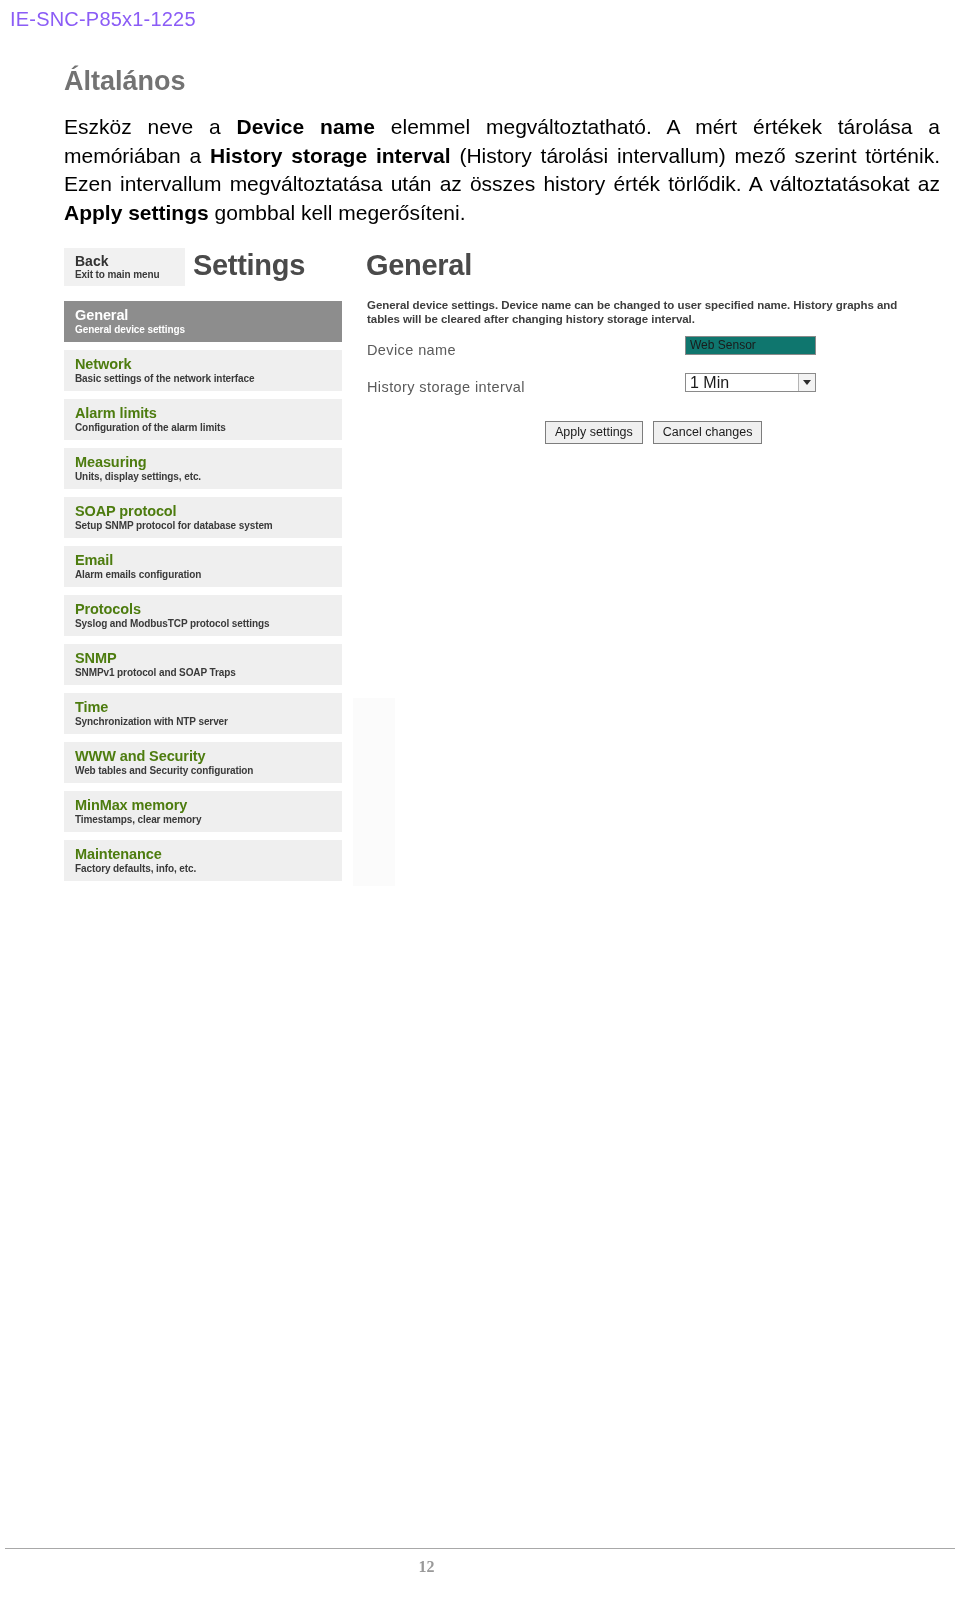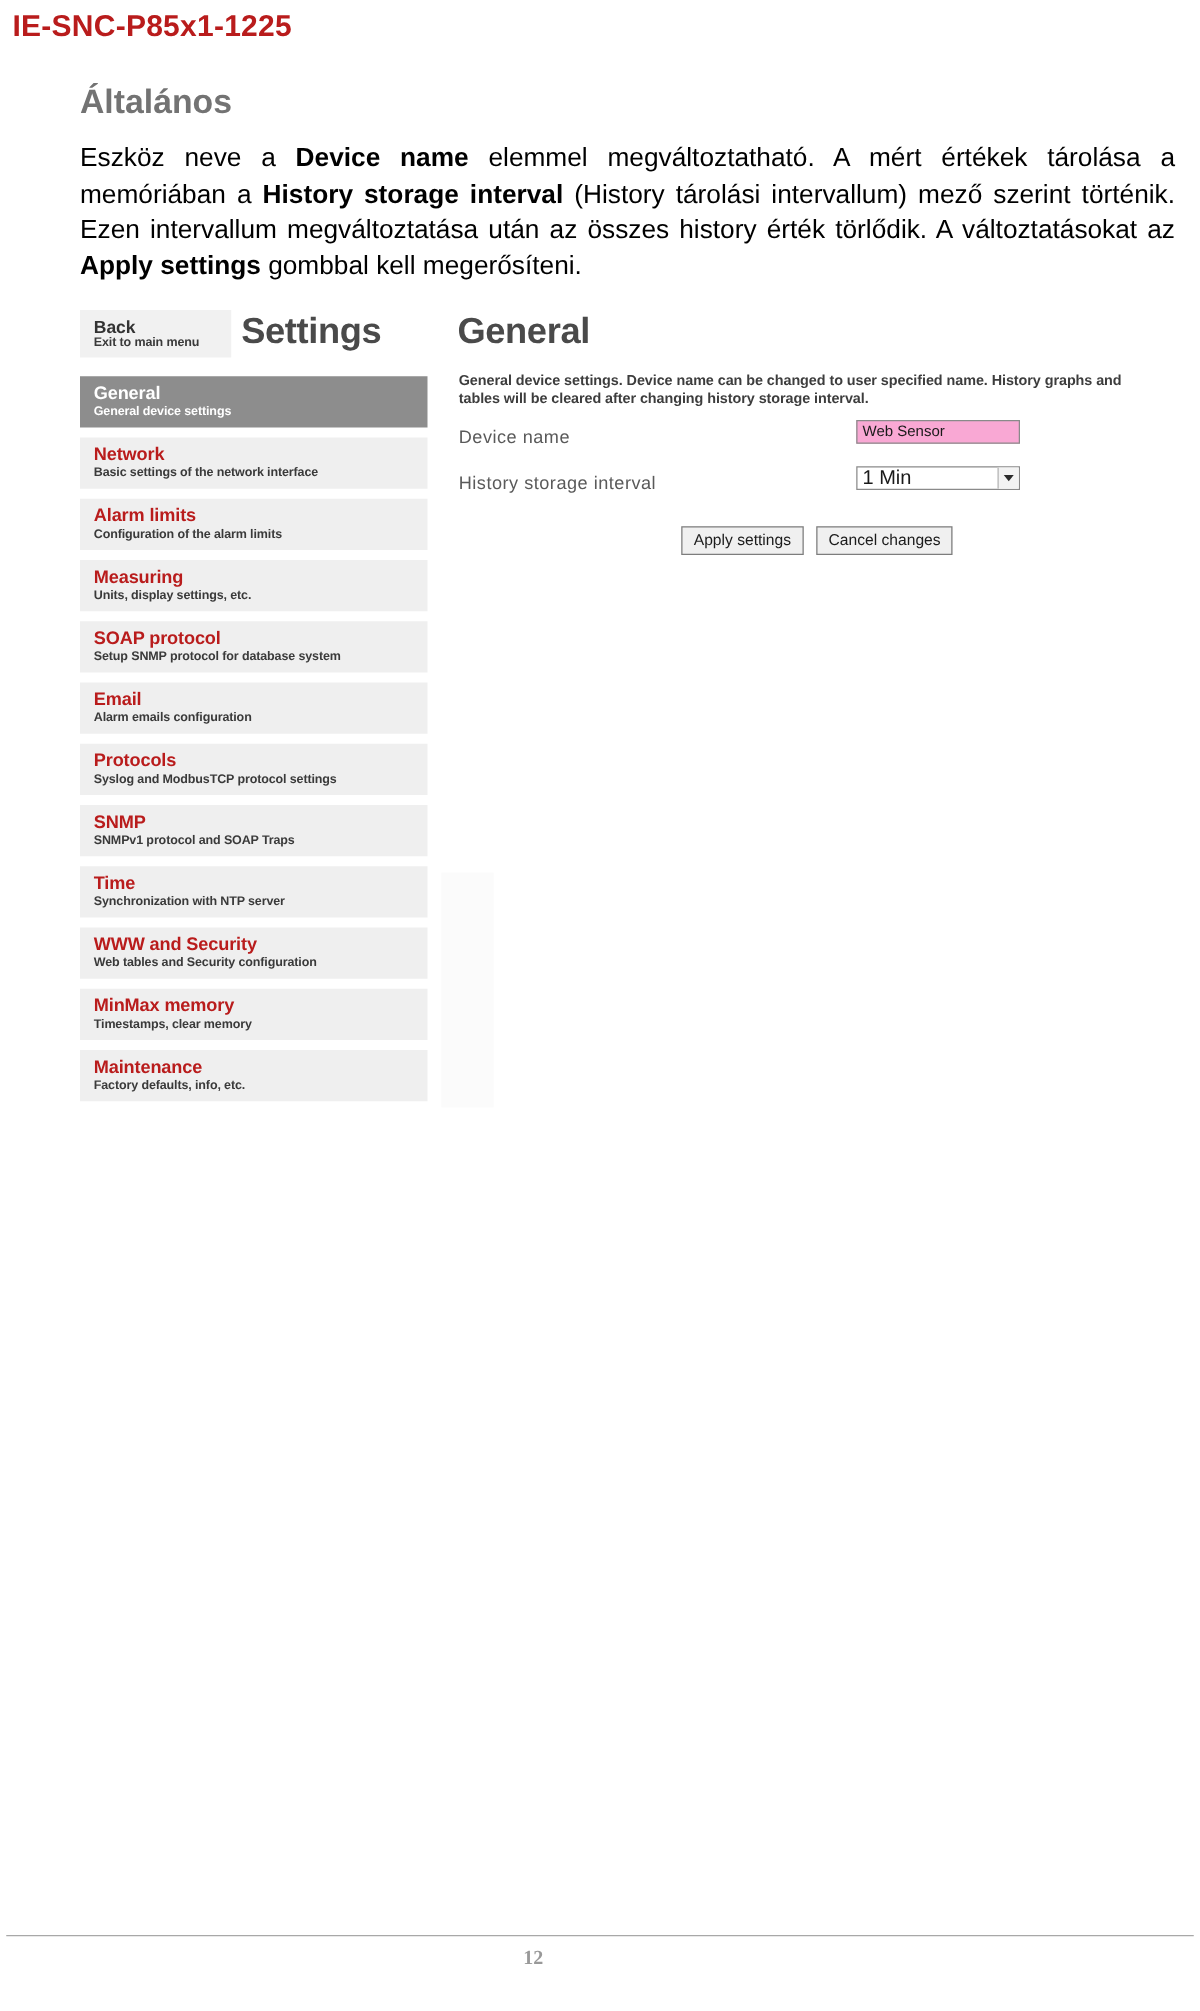--- a/index.html
+++ b/index.html
@@ -14,24 +14,24 @@
     font-family: "Liberation Serif", serif;
     overflow: hidden;
   }
 
   
   .doc-code {
     position: absolute;
     left: 10px;
     top: 8px;
     font-family: "Liberation Sans", sans-serif;
-    font-weight: bold;
-    font-size: 24px;
+    font-weight: normal;
+    font-size: 20px;
     letter-spacing: 0.2px;
-    color: #b91c1c;
+    color: #8b5cf6;
   }
 
   .section-title {
     position: absolute;
     left: 64px;
     top: 66px;
     font-family: "Liberation Sans", sans-serif;
     font-weight: bold;
     font-size: 27px;
     color: #737373;
@@ -146,21 +146,21 @@
     box-sizing: border-box;
     padding: 6px 0 0 11px;
   }
   .menu-item.active {
     background: #8d8d8d;
   }
   .menu-item .m-title {
     font-family: "Liberation Sans", sans-serif;
     font-weight: bold;
     font-size: 14.5px;
-    color: #b91c1c;
+    color: #4d7c0f;
     line-height: 17px;
     letter-spacing: -0.1px;
   }
   .menu-item .m-sub {
     font-family: "Liberation Sans", sans-serif;
     font-weight: bold;
     font-size: 10px;
     color: #3a3a3a;
     line-height: 12px;
     letter-spacing: -0.1px;
@@ -191,21 +191,21 @@
     letter-spacing: 0.4px;
   }
   .text-input {
     position: absolute;
     left: 318px;
     top: 0px;
     width: 131px;
     height: 19px;
     box-sizing: border-box;
     border: 1px solid #8a8a8a;
-    background: #f9a8d4;
+    background: #0f766e;
     font-family: "Liberation Sans", sans-serif;
     font-size: 12px;
     color: #1a1a1a;
     padding: 0 0 0 4px;
     line-height: 17px;
   }
   .select-wrap {
     position: absolute;
     left: 318px;
     top: 0px;

